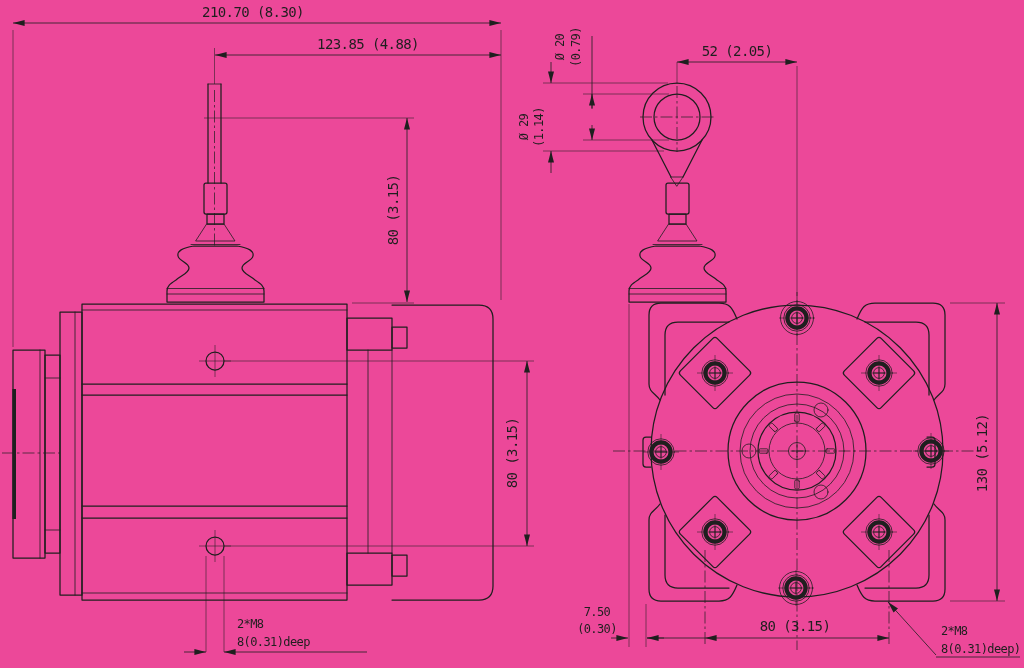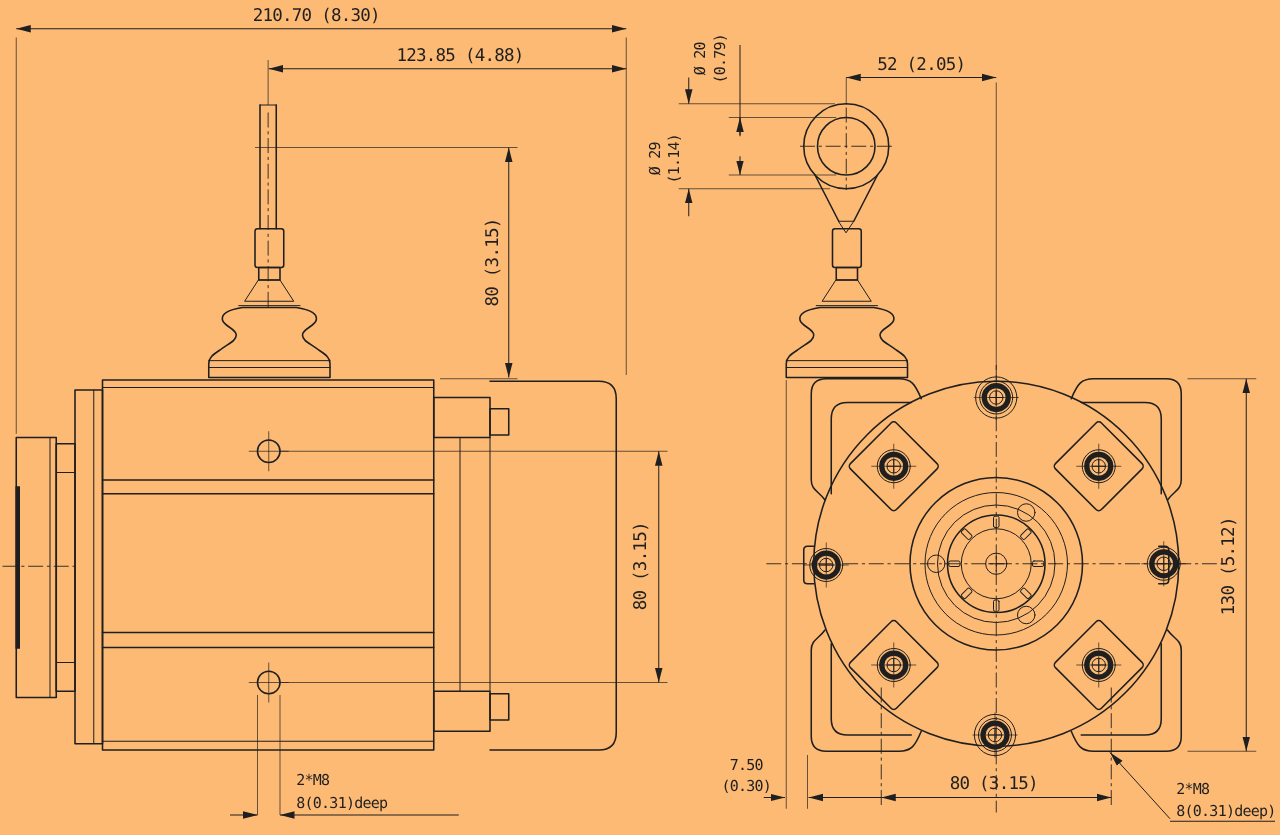--- a/index.html
+++ b/index.html
@@ -1,16 +1,16 @@
 <!DOCTYPE html>
 <html><head>
 <meta charset="utf-8">
 <style>
   html,body{margin:0;padding:0;background:#ffffff;}
-  .stage{position:relative;width:1024px;height:668px;background:#fdba74;overflow:hidden;}
+  .stage{position:relative;width:1024px;height:668px;background:#ec4899;overflow:hidden;}
   svg{display:block;}
   
   .o  {fill:none;stroke:#1f1f1f;stroke-width:1.25;stroke-linejoin:round;stroke-linecap:round;}
   .t  {fill:none;stroke:#1f1f1f;stroke-width:0.8;stroke-linejoin:round;stroke-linecap:round;}
   .vt {fill:none;stroke:#1f1f1f;stroke-width:0.55;}
   .d  {fill:none;stroke:#1f1f1f;stroke-width:0.8;}
   .cl {fill:none;stroke:#1f1f1f;stroke-width:0.7;stroke-dasharray:12 3 2.5 3;}
   .dk {fill:none;stroke:#1f1f1f;stroke-width:4.2;}
   .blk{fill:#1f1f1f;stroke:none;}
   text{font-family:"DejaVu Sans Mono","Liberation Mono",monospace;font-size:14px;fill:#1f1f1f;letter-spacing:-0.6px;}

